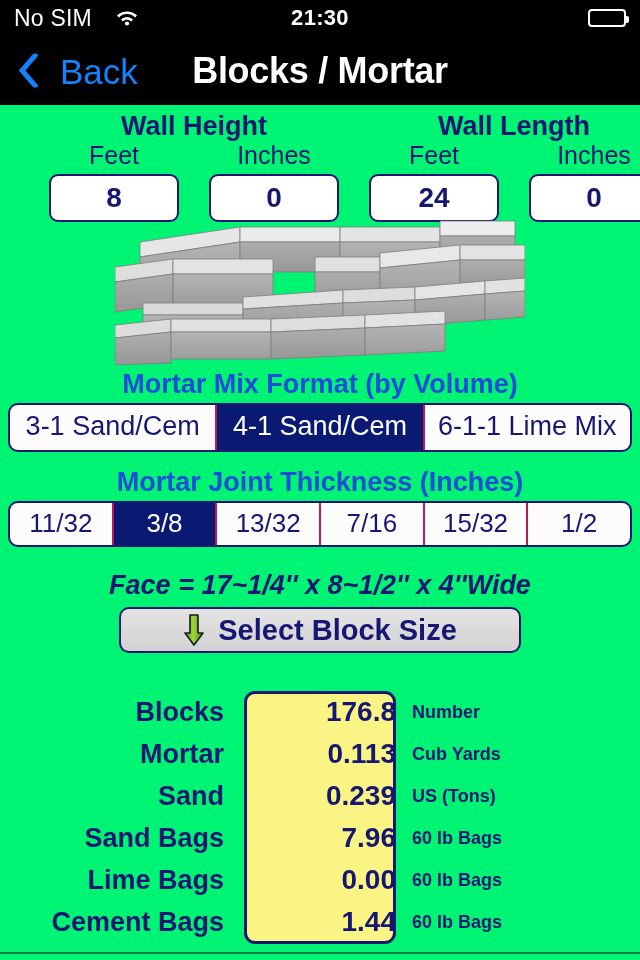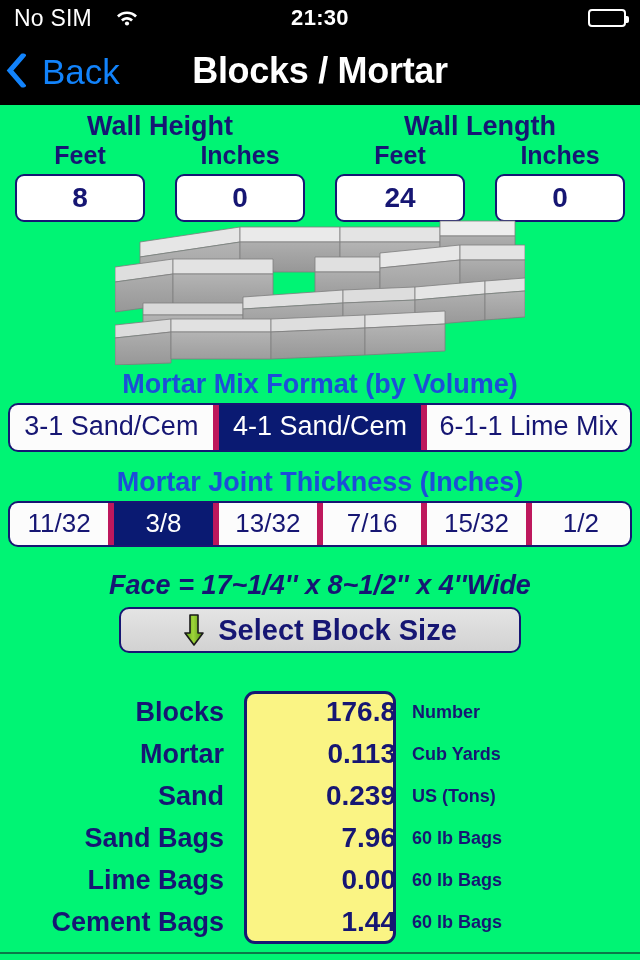--- a/index.html
+++ b/index.html
@@ -87,26 +87,26 @@
   .nav-bar {
     position: absolute;
     top: 36px; left: 0;
     width: 640px;
     height: 69px;
     background: #000000;
     z-index: 5;
   }
   .nav-back {
     position: absolute;
-    left: 6px;
+    left: 18px;
     top: 50%;
     transform: translateY(-50%);
     display: flex;
     align-items: center;
-    gap: 16px;
+    gap: 22px;
     color: #1283FB;
     cursor: pointer;
     text-align: center;
   }
   .chevron-left { width: 20px; height: 34px; display:block; }
   .nav-back-label {
     font-size: 35px;
     font-weight: 400;
     line-height: 1;
   }
@@ -136,20 +136,21 @@
     width: 640px; height: 8px;
     background: #00F474;
     border-top: 2px solid #0b7a49;
   }
 
   
   .dims {
     position: absolute;
     top: 7px; left: 0;
     width: 640px;
+    padding-left: 34px;
   }
   .dims-titles {
     display: flex;
     width: 640px;
   }
   .dims-title {
     width: 320px;
     text-align: center;
     color: #161673;
     font-size: 27px;
@@ -159,21 +160,21 @@
   .dims-sublabels {
     display: flex;
     width: 640px;
     margin-top: 2px;
   }
   .dims-sub {
     width: 160px;
     text-align: center;
     color: #161673;
     font-size: 25px;
-    font-weight: 700;
+    font-weight: 400;
     line-height: 1.05;
   }
   .dims-fields {
     display: flex;
     width: 640px;
     margin-top: 5px;
   }
   .field-cell {
     width: 160px;
     display: flex;
@@ -225,21 +226,21 @@
   }
   .seg {
     flex: 1 1 0;
     text-align: center;
     background: #FCFCFC;
     color: #161673;
     font-size: 27px;
     font-weight: 400;
     padding: 6px 0 8px;
     cursor: pointer;
-    border-right: 6px solid #be185d;
+    border-right: 2px solid #be185d;
     white-space: nowrap;
   }
   .seg:last-child { border-right: none; }
   .seg.selected {
     background: #0A1A72;
     color: #ffffff;
   }
 
   .seg-wrap.thin .seg {
     font-size: 26px;

